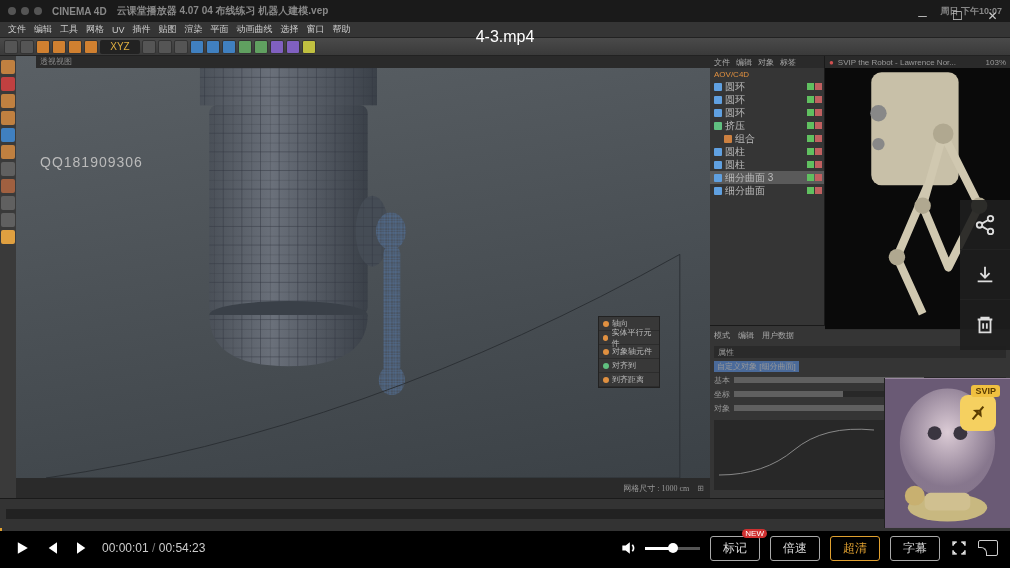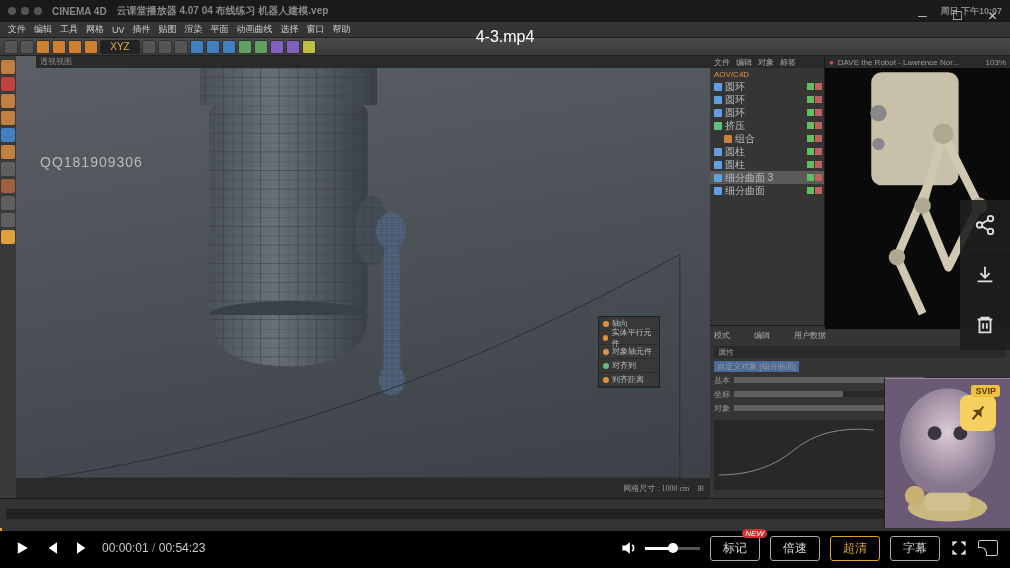--- a/index.html
+++ b/index.html
@@ -62,21 +62,21 @@
 .hier-item { height: 13px; display: flex; align-items: center; gap: 3px; padding-left: 4px; color: #bbb; font-size: 10px; }
 .hier-item.sel { background: #5a5a5a; }
 .hi-icon { width: 8px; height: 8px; border-radius: 1px; }
 .hi-tags { margin-left: auto; display: flex; gap: 1px; padding-right: 2px; }
 .hi-tag { width: 7px; height: 7px; background: #707070; }
 
 .ref-img { flex: 1; background: #1a1a1a; position: relative; display: flex; align-items: center; justify-content: center; }
 .ref-header { position: absolute; top: 0; left: 0; right: 0; height: 12px; background: #2a2a2a; color: #999; font-size: 8px; display: flex; align-items: center; padding: 0 4px; gap: 4px; }
 
 .rp-bottom { flex: 1; background: #353535; padding: 4px; overflow: hidden; }
-.attr-tabs { display: flex; gap: 24px; height: 12px; font-size: 8px; color: #aaa; margin-bottom: 4px; }
+.attr-tabs { display: flex; gap: 8px; height: 12px; font-size: 8px; color: #aaa; margin-bottom: 4px; }
 .attr-row { display: flex; height: 12px; align-items: center; gap: 4px; font-size: 8px; color: #999; margin-bottom: 2px; }
 .attr-row .slider { flex: 1; height: 6px; background: #282828; }
 .attr-row .slider .fill { height: 100%; background: #606060; }
 .fcurve-panel { position: relative; height: 70px; background: #282828; margin-top: 6px; }
 
 
 .timeline-strip { height: 30px; background: #333; border-top: 1px solid #1a1a1a; position: absolute; bottom: 0; left: 0; right: 0; display:flex; align-items:center; padding:0 6px; gap:4px; font-size:8px; color:#888;}
 .timeline-strip .tl-track{ flex:1; height:10px; background:#222;}
 .timeline-strip .tl-btn{ width:12px;height:12px; background:#444; border:1px solid #222;}
 
@@ -102,21 +102,21 @@
 .p-btn svg { width: 20px; height: 20px; fill: #fff; }
 .time { color: #ccc; font-size: 12px; white-space: nowrap; }
 .time .sep { color: #777; }
 .player .spacer { flex: 1; }
 .vol { display: flex; align-items: center; gap: 6px; }
 .vol-track { width: 55px; height: 3px; background: #555; position: relative; }
 .vol-track .fill { width: 50%; height: 100%; background: #fff; }
 .vol-track .knob { position: absolute; left: 50%; top: 50%; width: 10px; height: 10px; background: #fff; border-radius: 50%; transform: translate(-50%,-50%); }
 .pill { border: 1px solid #aaa; color: #ddd; font-size: 12px; padding: 3px 12px; border-radius: 3px; cursor: pointer; position: relative; background: transparent; }
 .pill.gold { border-color: #e0a030; color: #e0a030; }
-.new-badge { position: absolute; top: -8px; right: -8px; background: #d03030; color: #fff; font-size: 8px; padding: 0 3px; border-radius: 6px; font-style: italic; }
+.new-badge { position: absolute; top: -8px; right: -8px; background: #d03030; color: #fff; font-size: 8px; padding: 0 3px; border-radius: 6px; }
 .fs-btn svg{ width:18px; height:18px; stroke:#ccc;}
 .cast-icn{ width:20px;height:16px; border:1.5px solid #ccc; border-radius:2px; position:relative;}
 .cast-icn:after{ content:''; position:absolute; bottom:-1px; left:-1px; width:8px; height:8px; border-top:1.5px solid #ccc; border-right:1.5px solid #ccc; border-radius:0 6px 0 0; background:#000;}
 </style>
 </head>
 <body>
 
 <div class="title-bar">
   <div class="dots">
       <div class="dot red"></div>
@@ -349,21 +349,21 @@
                 <span class="hi-tags">
                   <span class="hi-tag" style="background:#60c060"></span>
                   <span class="hi-tag" style="background:#c06060"></span>
                 </span>
               </div>
             </div>
         </div>
         <div class="ref-img">
           <div class="ref-header">
             <span style="color:#d05050">●</span>
-            <span style="flex:1;overflow:hidden">DAVE the Robot - Lawrence Nor...</span>
+            <span style="flex:1;overflow:hidden">SVIP the Robot - Lawrence Nor...</span>
             <span>103%</span>
           </div>
           <svg viewBox="0 0 180 260" style="width:100%;height:100%;margin-top:10px">
             <rect width="180" height="260" fill="#0a0a0a"></rect>
             <rect x="45" y="10" width="85" height="110" rx="10" fill="#c8c0a8"></rect>
             <circle cx="52" cy="50" r="8" fill="#888"></circle>
             <circle cx="52" cy="80" r="6" fill="#888"></circle>
 
             <path d="M 115 70 L 150 140 L 120 200 L 95 140 Z" fill="none" stroke="#d0c8b0" stroke-width="8" stroke-linejoin="round"></path>
             <path d="M 100 120 L 70 190 L 95 245" fill="none" stroke="#d0c8b0" stroke-width="8" stroke-linejoin="round"></path>

